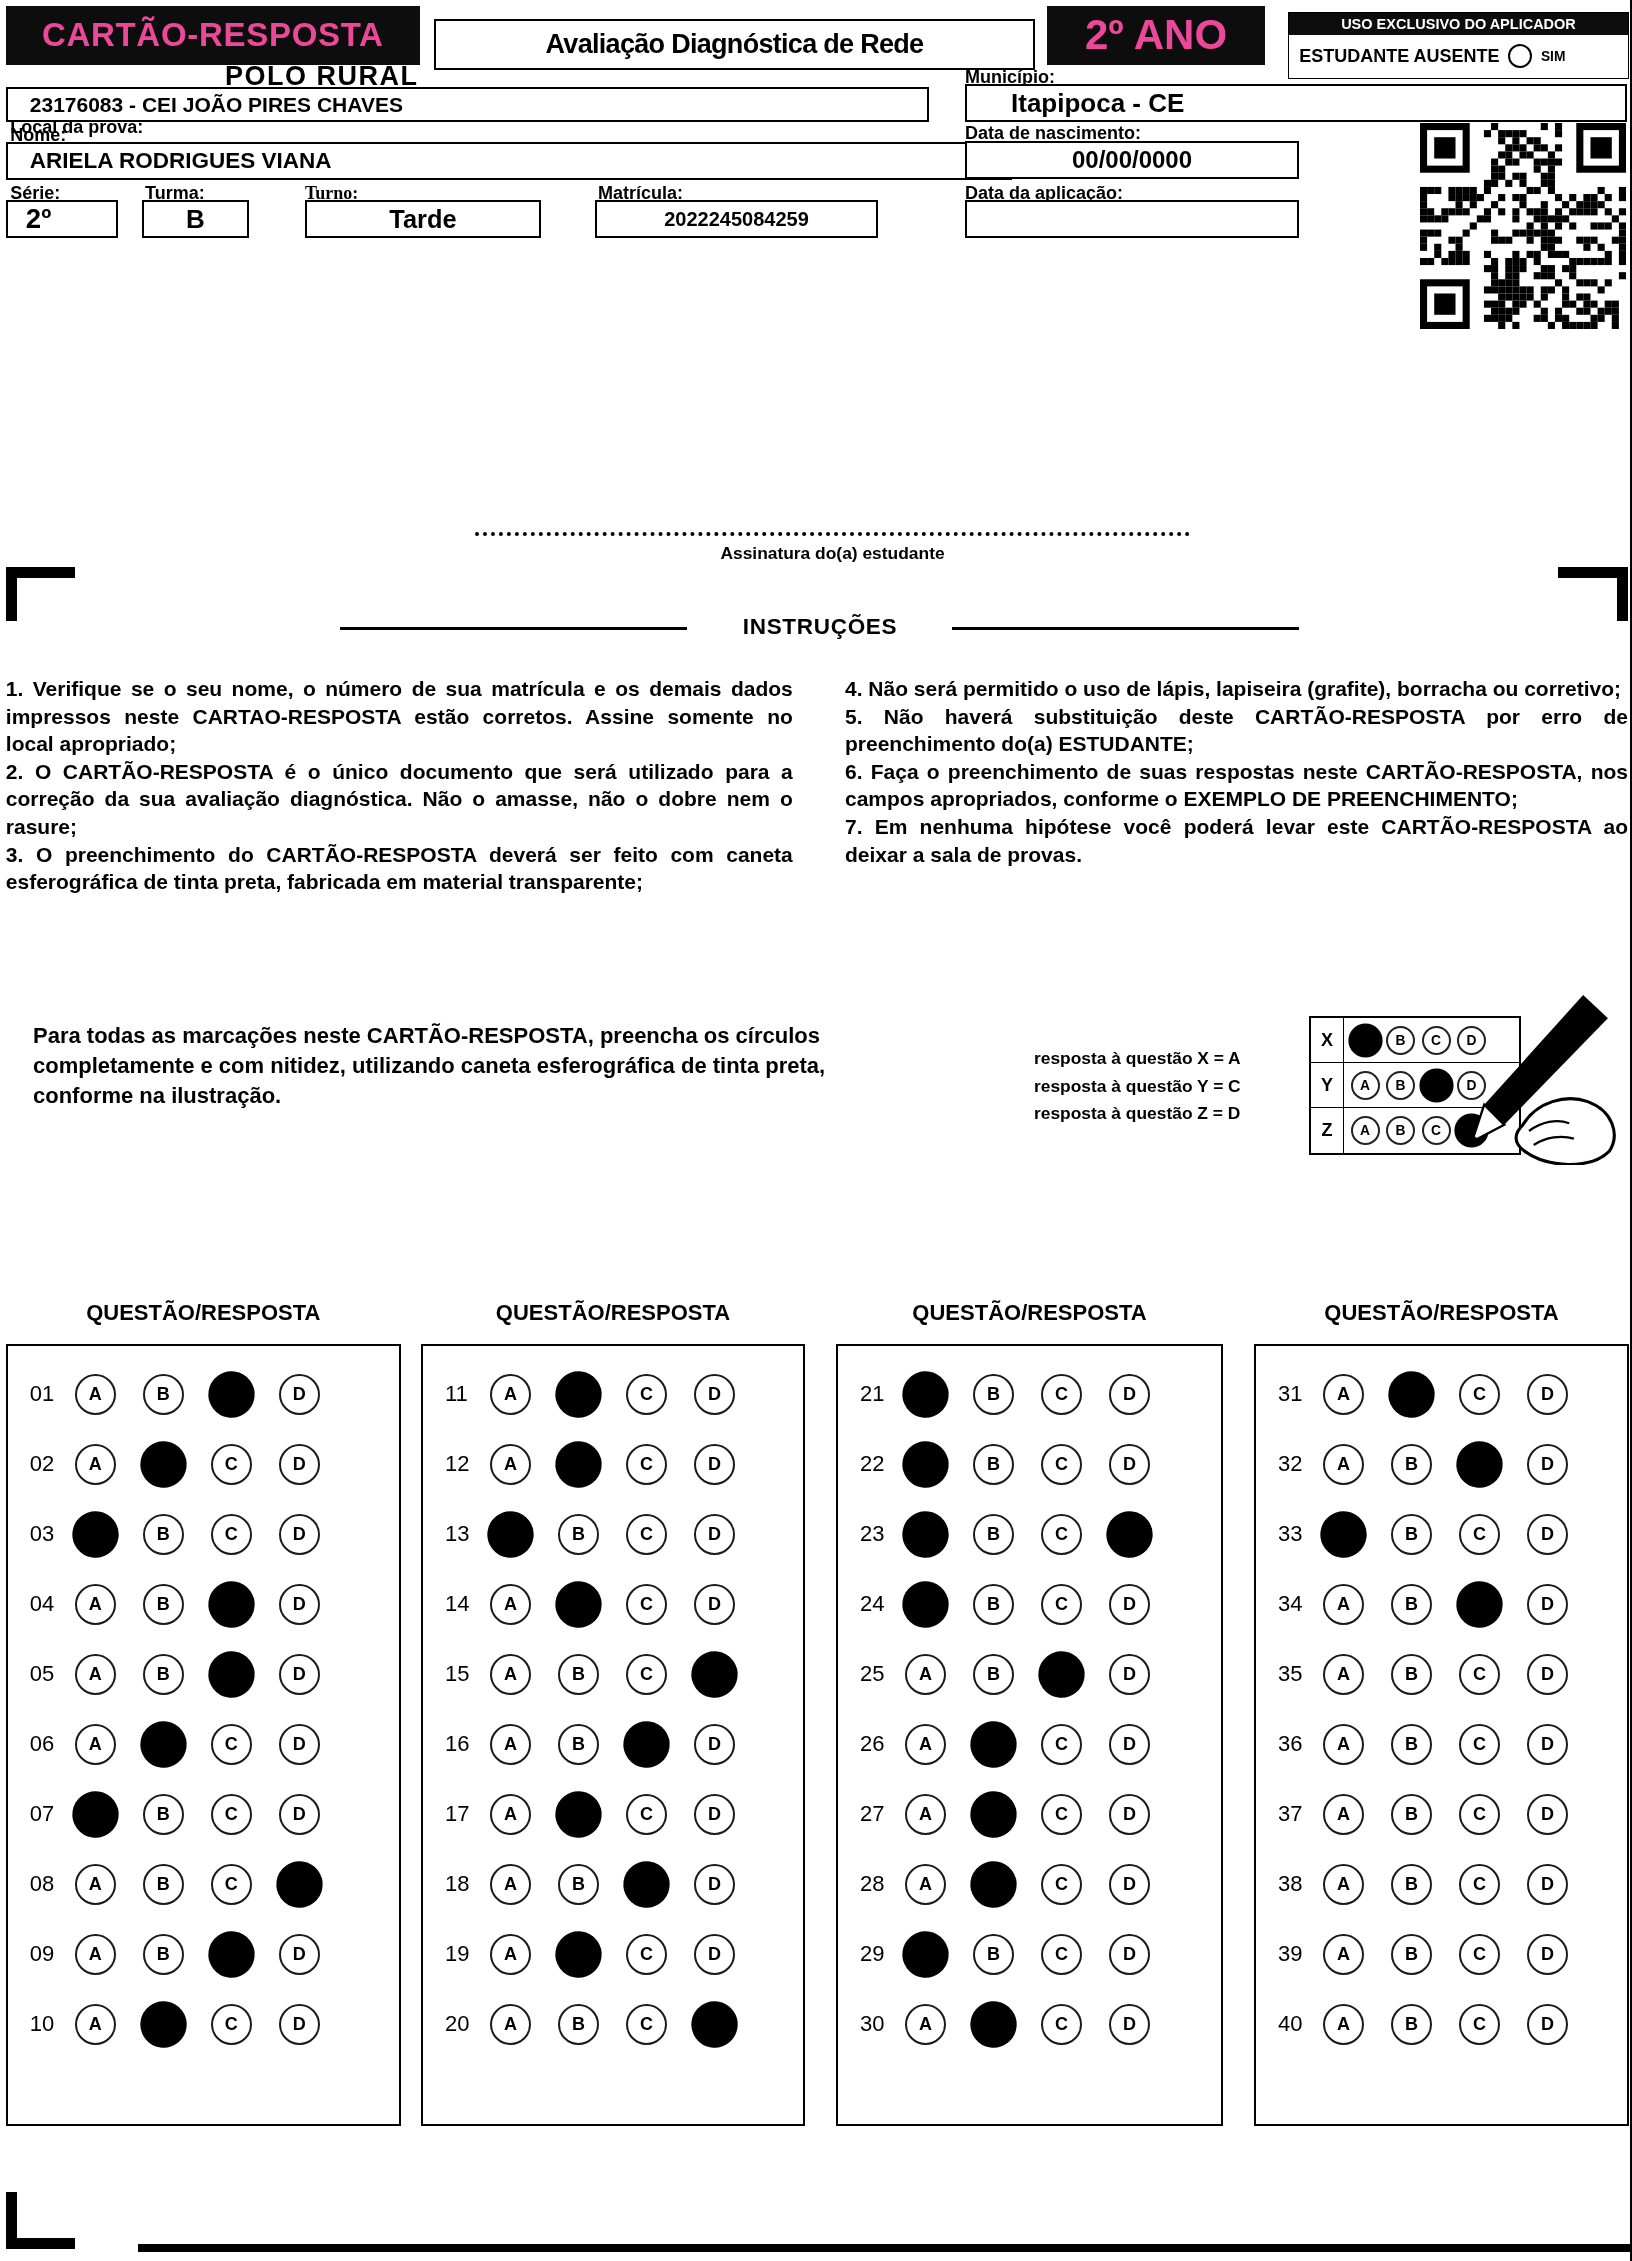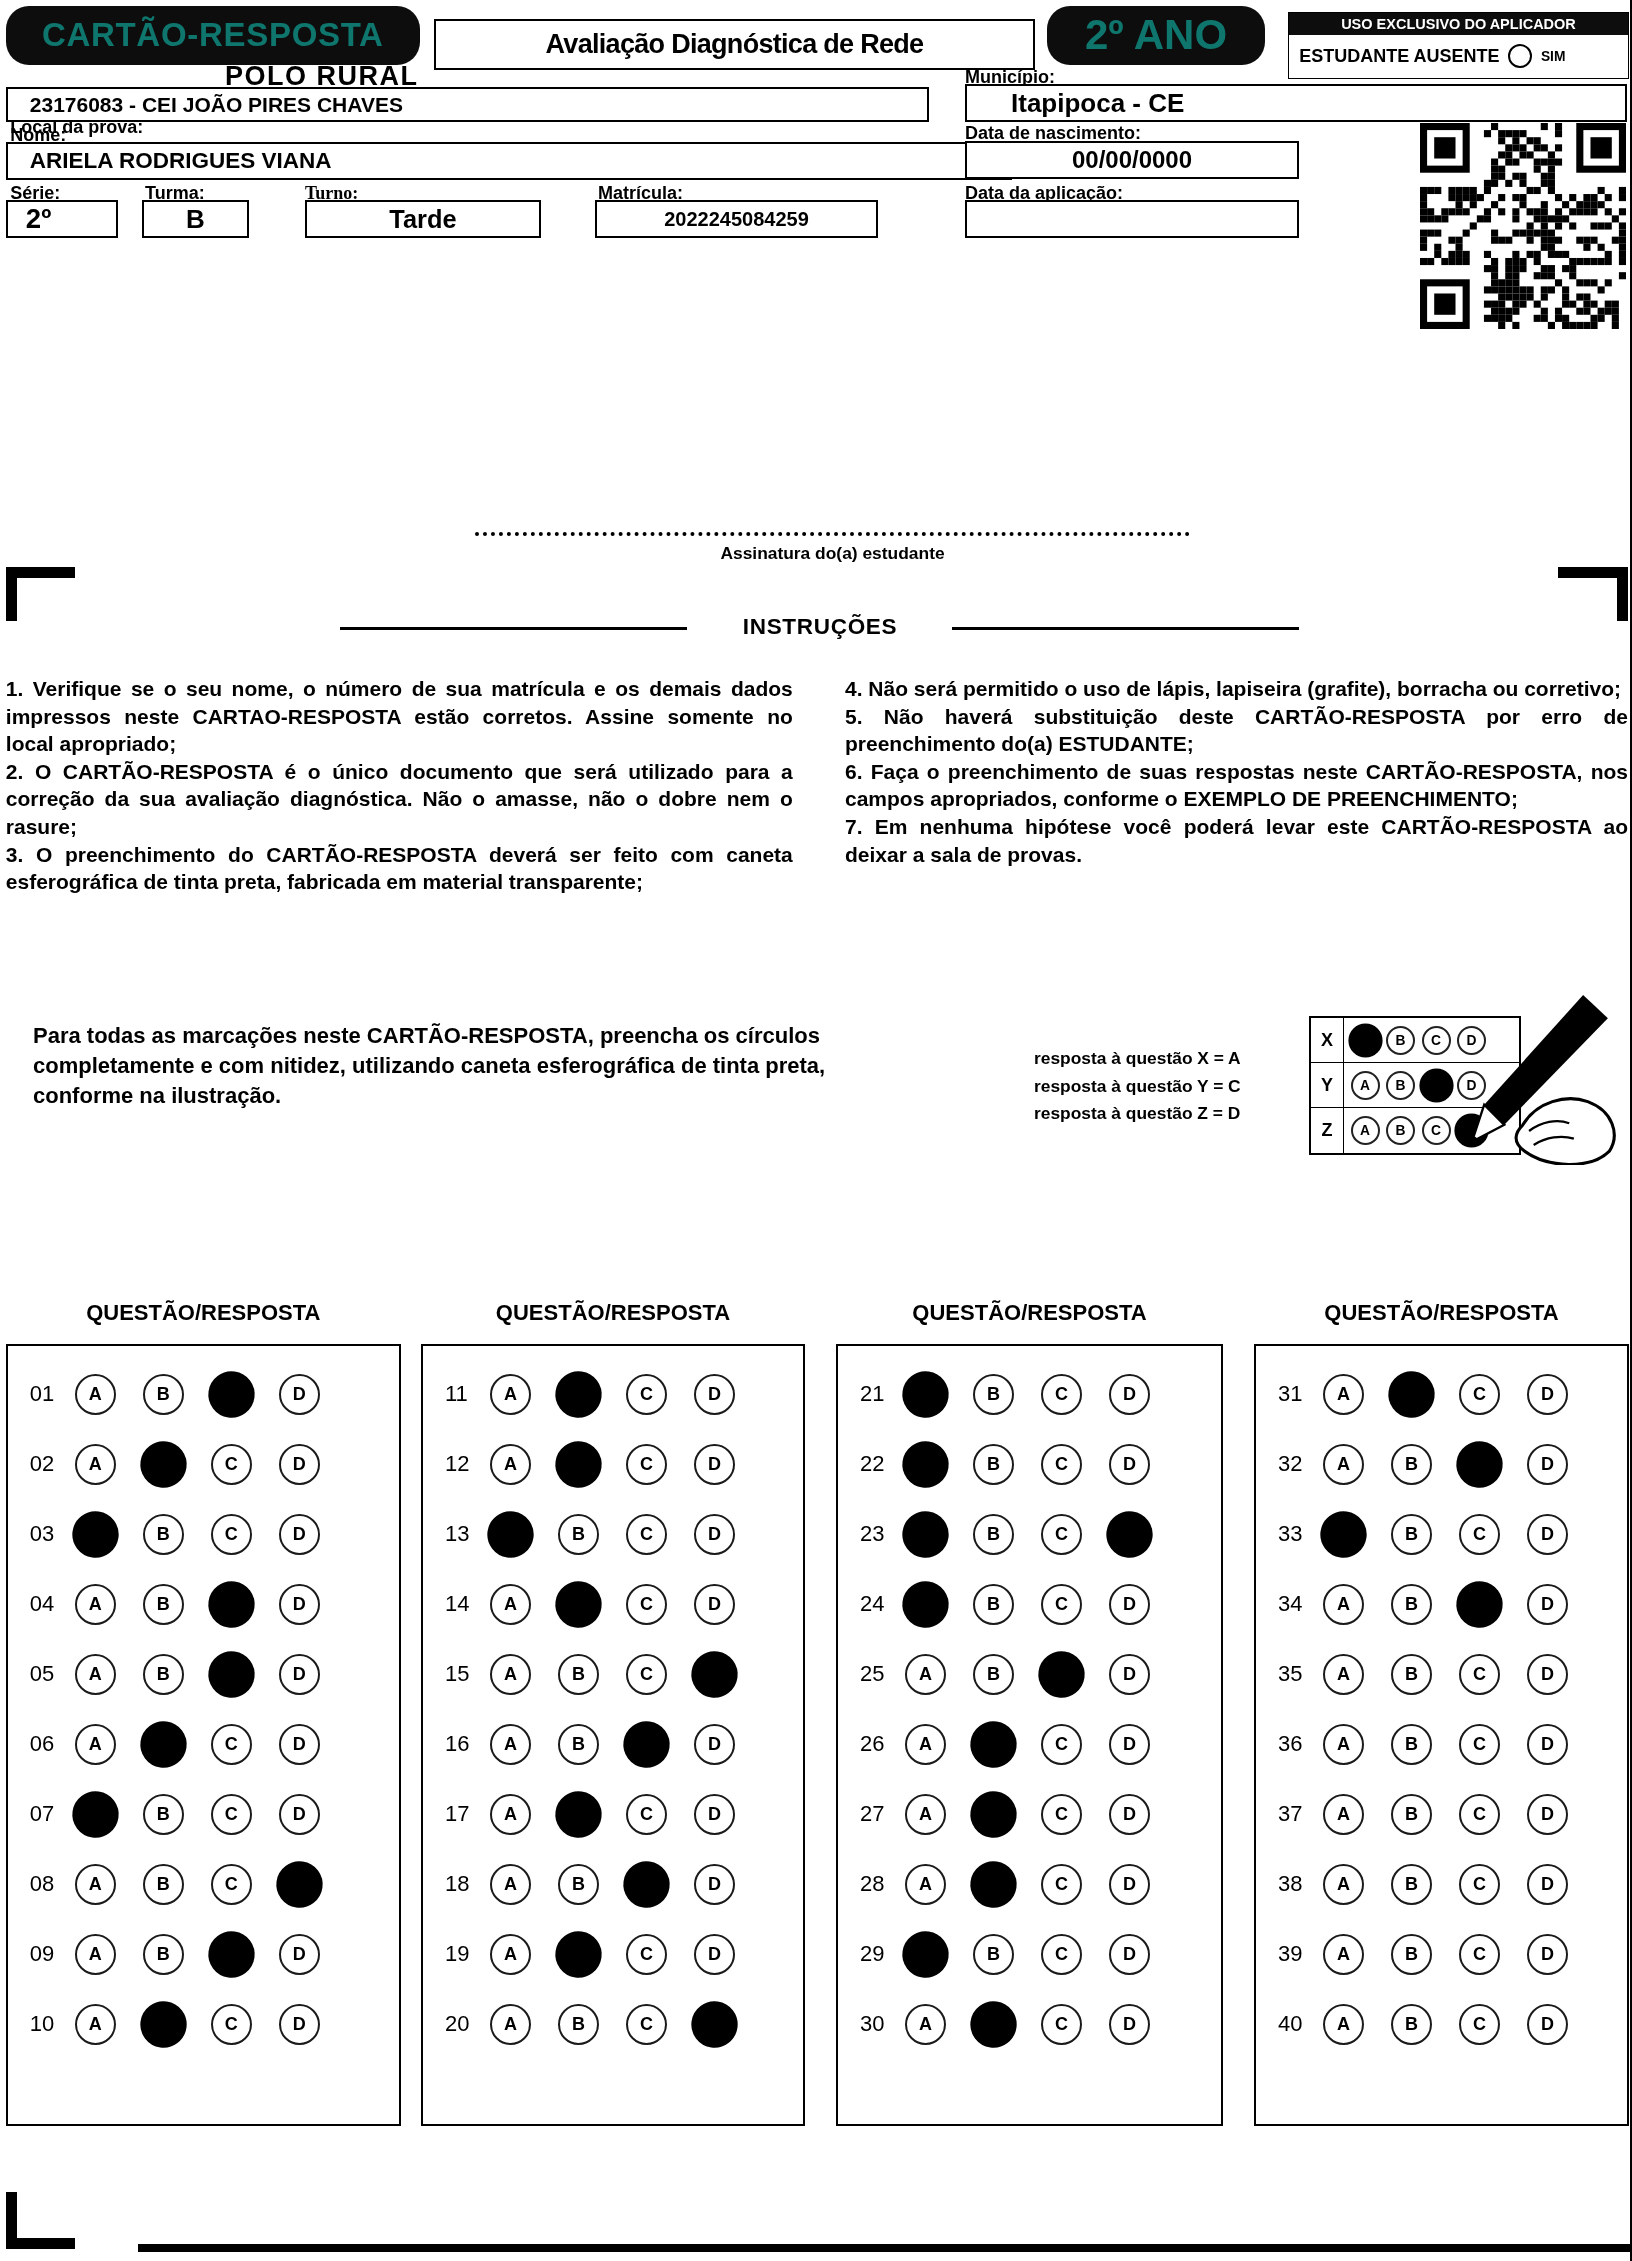--- a/index.html
+++ b/index.html
@@ -1,21 +1,21 @@
 <!DOCTYPE html>
 <html style="font-size:11.6px"><head>
 <meta charset="utf-8">
 <style>
   * { margin:0; padding:0; box-sizing:border-box; }
   html,body { background:#fff; }
   body { width:1632px; height:2261px; position:relative; font-family:"Liberation Sans", sans-serif; color:#000; }
   .page { position:absolute; inset:0; overflow:hidden; background:#fff; }
 
   
-  .hdr-black { position:absolute; background:#0d0d0d; color:#0f766e; display:flex; align-items:center; justify-content:center; font-weight:bold;border-radius:23px; }
+  .hdr-black { position:absolute; background:#0d0d0d; color:#ec4899; display:flex; align-items:center; justify-content:center; font-weight:bold; }
   .hdr-card { left:5.8px; top:5.8px; width:414px; height:59px; font-size:33px; letter-spacing:0.7px; }
   .hdr-exam { position:absolute; left:434px; top:19px; width:601px; height:51px; border:2.9px solid #000; display:flex; align-items:center; justify-content:center; font-weight:bold; font-size:27px; letter-spacing:-0.7px; }
   .hdr-grade { left:1047px; top:5.8px; width:218px; height:59px; font-size:42px; }
   .applicator-box { position:absolute; left:1288px; top:2.9px; width:341px; height:67px; border:1.5px solid #000;margin-top:9px; }
   .applicator-title { background:#0d0d0d; color:#fff; height:22.5px; display:flex; align-items:center; justify-content:center; font-weight:bold; font-size:14.5px; }
   .applicator-body { height:42px; display:flex; align-items:center; gap:8.7px; padding:0 10.2px; font-weight:bold; font-size:18px; }
   .absent-circle { width:24px; height:24px; border:2.2px solid #000; border-radius:50%; display:inline-block; flex:0 0 auto; }
   .sim-label { font-size:13.8px; font-weight:bold; }
 
   

